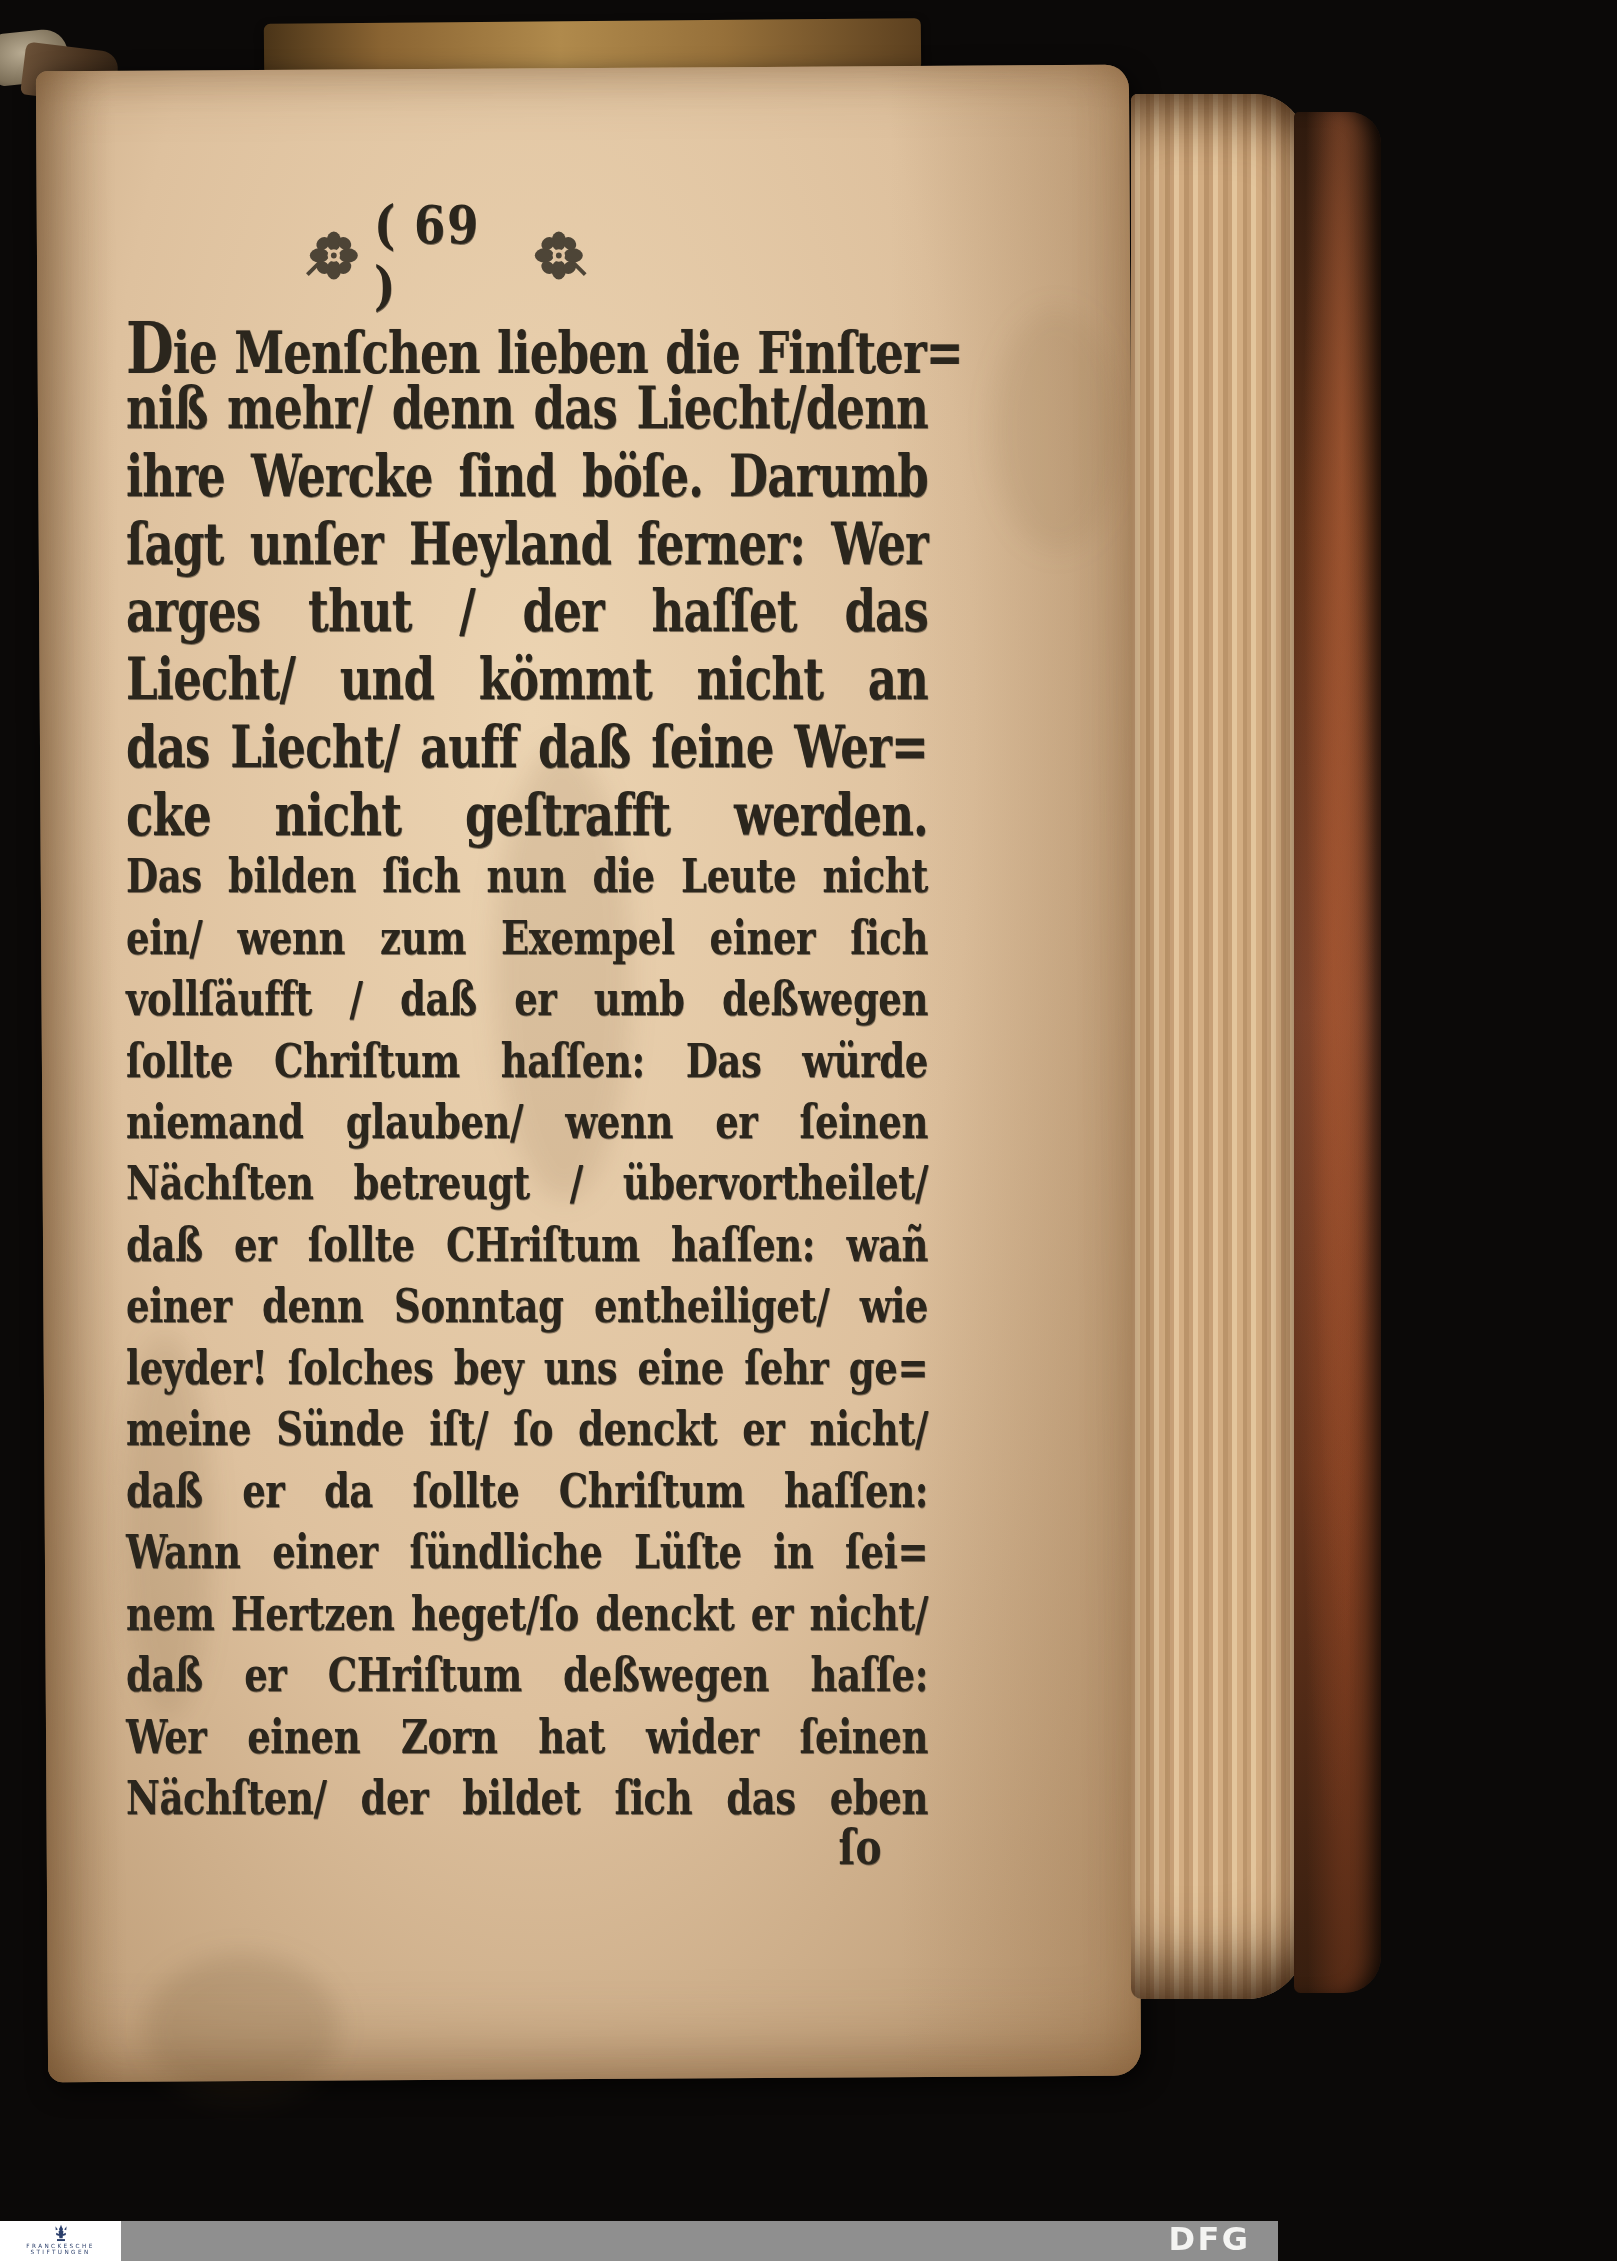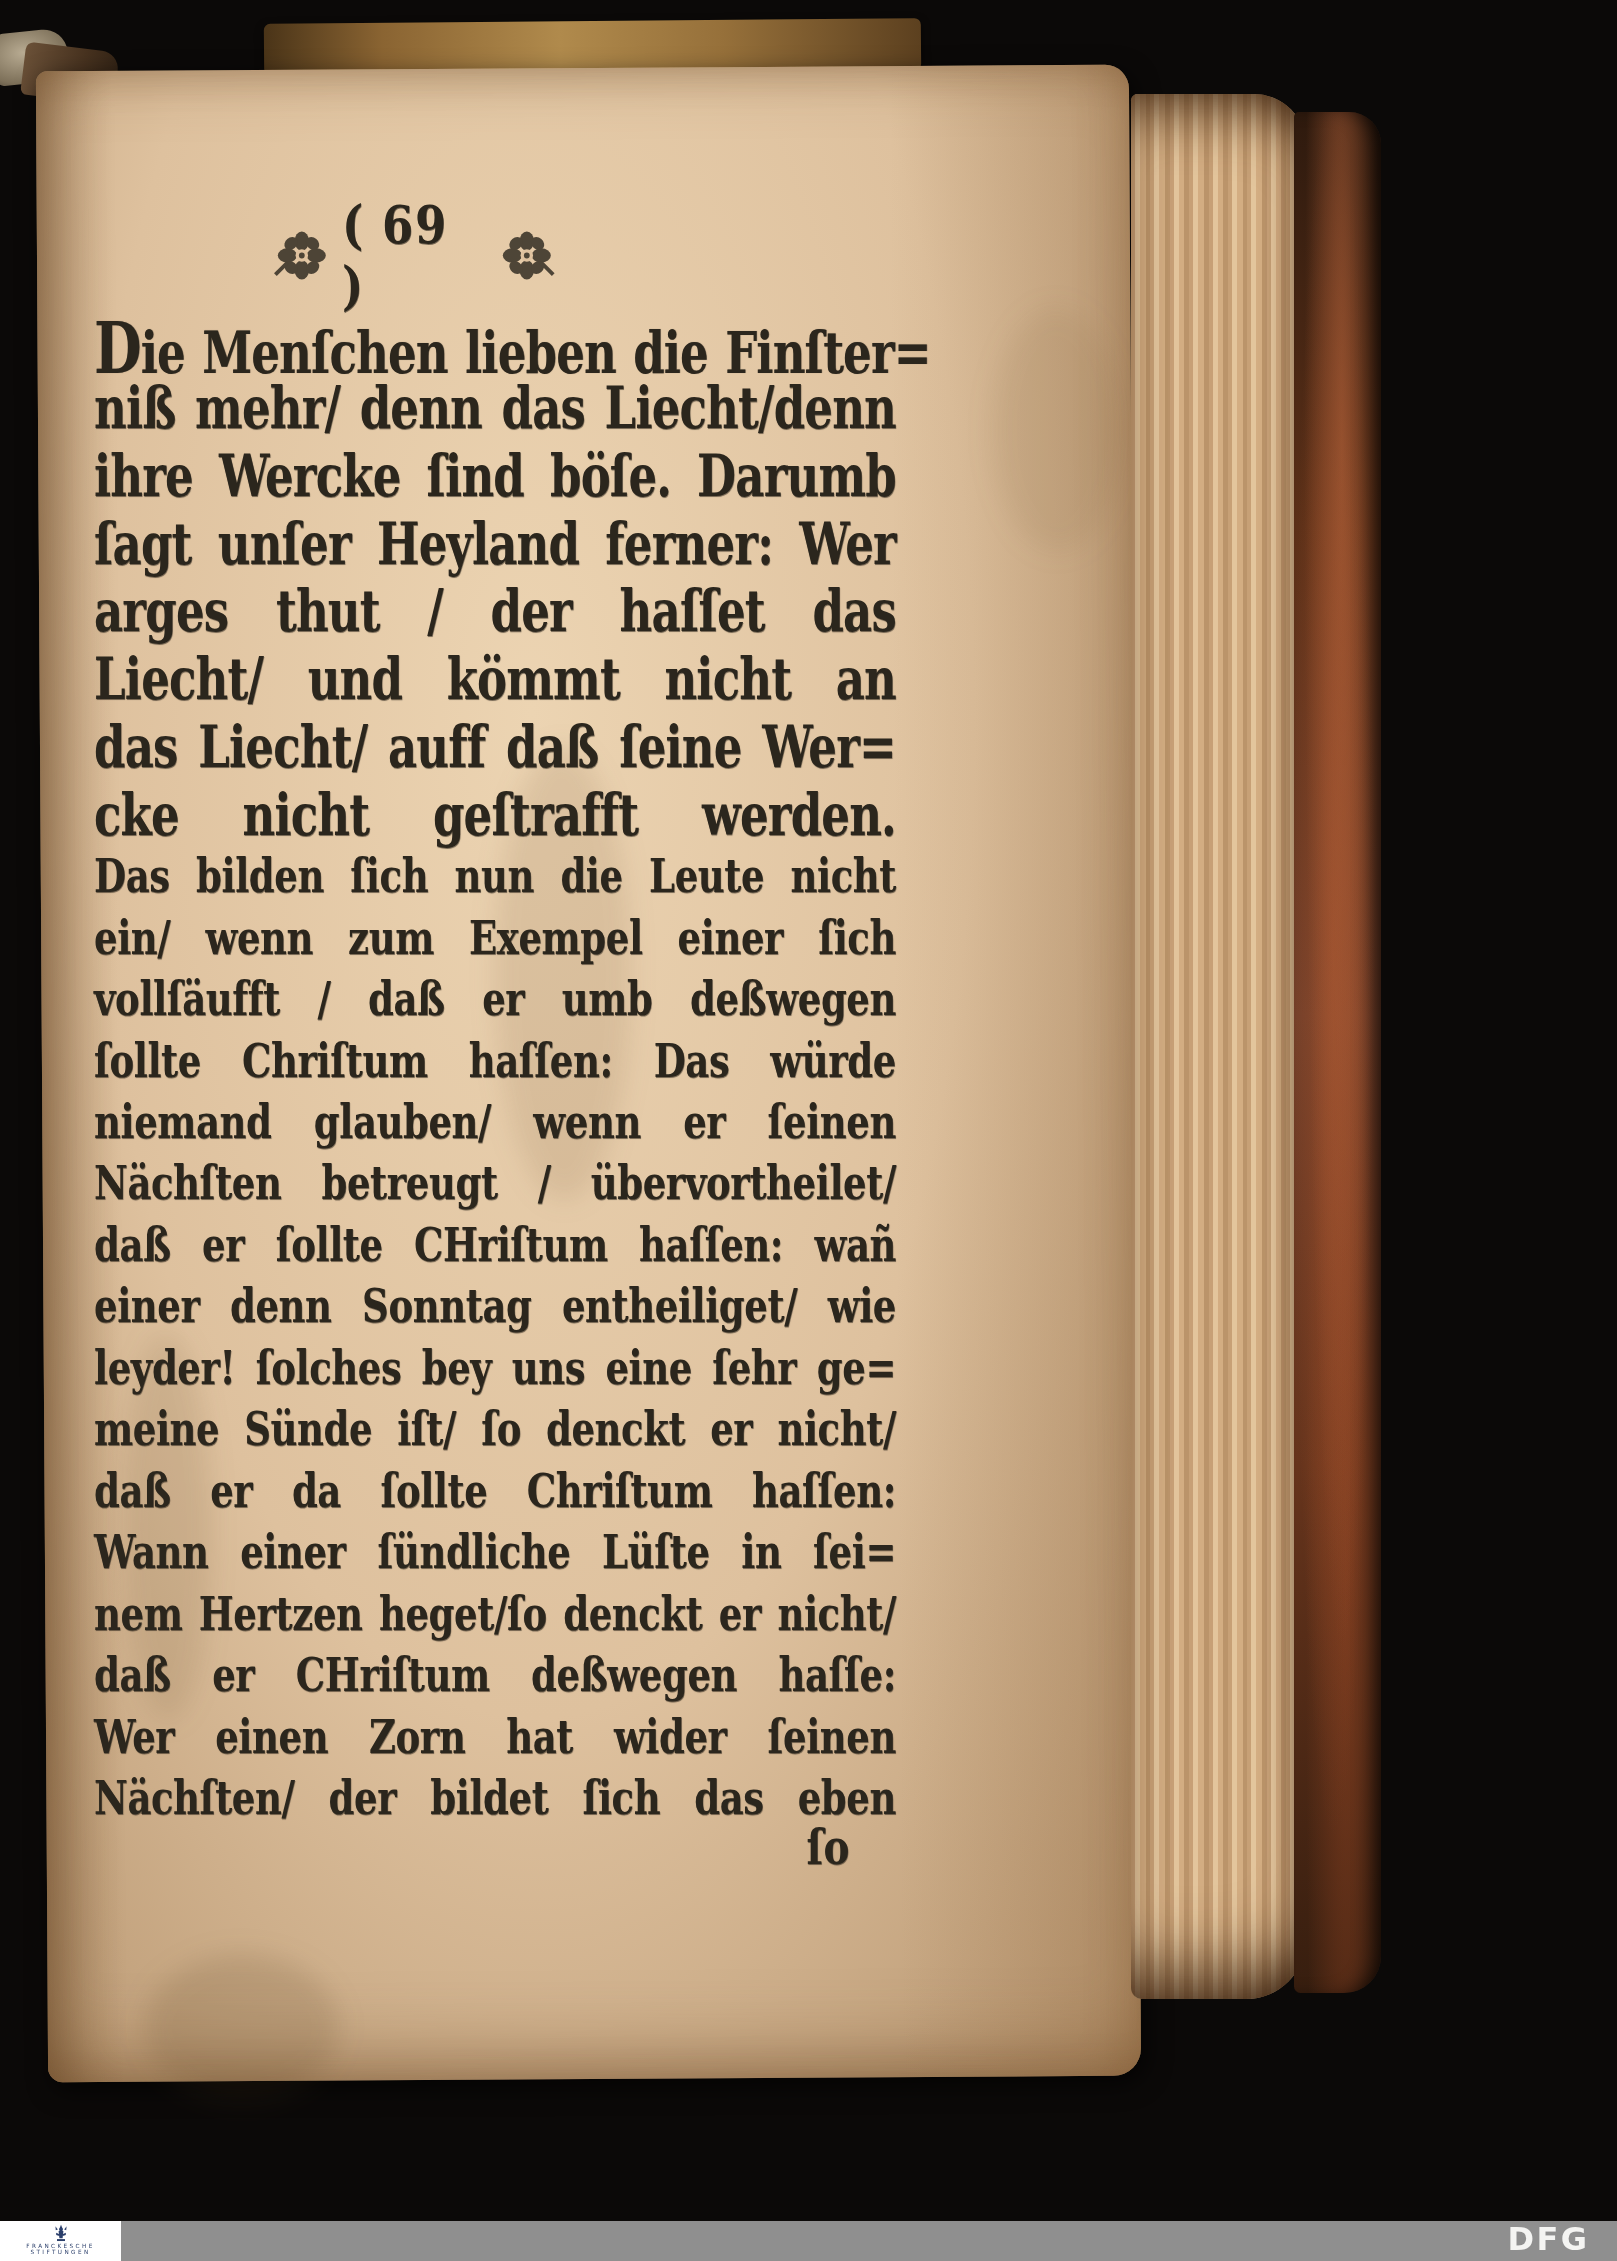--- a/index.html
+++ b/index.html
@@ -43,38 +43,38 @@
       inset -21px 0 32px -16px rgba(60,32,14,.7);}
   .spine-leather{position:absolute;left:1294px;top:112px;width:87px;height:1881px;
     border-radius:4.9px 32px 37px 6.5px;
     background:
       radial-gradient(ellipse at 55% 18%,rgba(190,104,62,.55),rgba(0,0,0,0) 55%),
       radial-gradient(ellipse at 45% 45%,rgba(170,84,44,.5),rgba(0,0,0,0) 60%),
       radial-gradient(ellipse at 60% 78%,rgba(150,70,36,.5),rgba(0,0,0,0) 55%),
       linear-gradient(180deg,#2e1a0e,#5c3018 22%,#74402a 48%,#66341c 72%,#371e0f 100%);
     box-shadow:inset -14.6px 0 21px -9.7px rgba(0,0,0,.85);}
   
-  .textlayer{position:absolute;inset:0;color:var(--ink);}
+  .textlayer{position:absolute;inset:0;color:var(--ink);margin-left:32px;}
   .pagehead{position:absolute;left:273px;top:215px;width:283px;height:81px;
     display:flex;align-items:center;justify-content:center;gap:11.3px;}
   .pagenum{font-weight:bold;font-size:45px;transform:scaleY(1.15);letter-spacing:1.6px;
     text-shadow:0.5px 0.6px 0.6px rgba(30,24,16,.55);}
   .orn{width:58px;height:53px;opacity:.92;}
   .tl{position:absolute;left:94px;width:802px;font-weight:bold;white-space:nowrap;
     text-align:justify;text-align-last:justify;transform-origin:left top;
     text-shadow:0.5px 0.7px 0.6px rgba(30,24,16,.55);}
   .tl-lg{font-size:45px;transform:scaleY(1.28);letter-spacing:-0.8px;word-spacing:2.4px;}
   .tl-sm{font-size:37px;transform:scaleY(1.24);letter-spacing:-0.4px;word-spacing:1.6px;}
   .drop::first-letter{font-size:1.22em;}
   .catchword{position:absolute;left:94px;top:1818px;width:778px;font-weight:bold;
     font-size:39px;transform:scaleY(1.24);transform-origin:left top;text-align:right;
     padding-right:22.6px;box-sizing:border-box;
     text-shadow:0.5px 0.7px 0.6px rgba(30,24,16,.55);}
   
-  .footer-bar{position:absolute;left:0;bottom:0;width:1617px;height:40px;background:var(--footer-gray);}
+  .footer-bar{position:absolute;left:0;bottom:0;width:1278px;height:40px;background:var(--footer-gray);}
   .lib-box{position:absolute;left:0;bottom:0;width:121px;height:40px;background:#ffffff;
     display:flex;flex-direction:column;align-items:center;justify-content:flex-start;padding-top:2.4px;box-sizing:border-box;}
   .lib-emblem{width:24px;height:19.4px;}
   .lib-text{font-family:"DejaVu Sans",sans-serif;font-size:5.7px;letter-spacing:2.4px;
     color:var(--logo-blue);line-height:6.5px;text-align:center;white-space:nowrap;}
   .dfg{position:absolute;right:27.5px;bottom:3.2px;font-family:"DejaVu Sans",sans-serif;
     font-weight:bold;font-size:32px;color:#f4f4f2;letter-spacing:2.4px;}
 </style>
 </head>
 <body>

